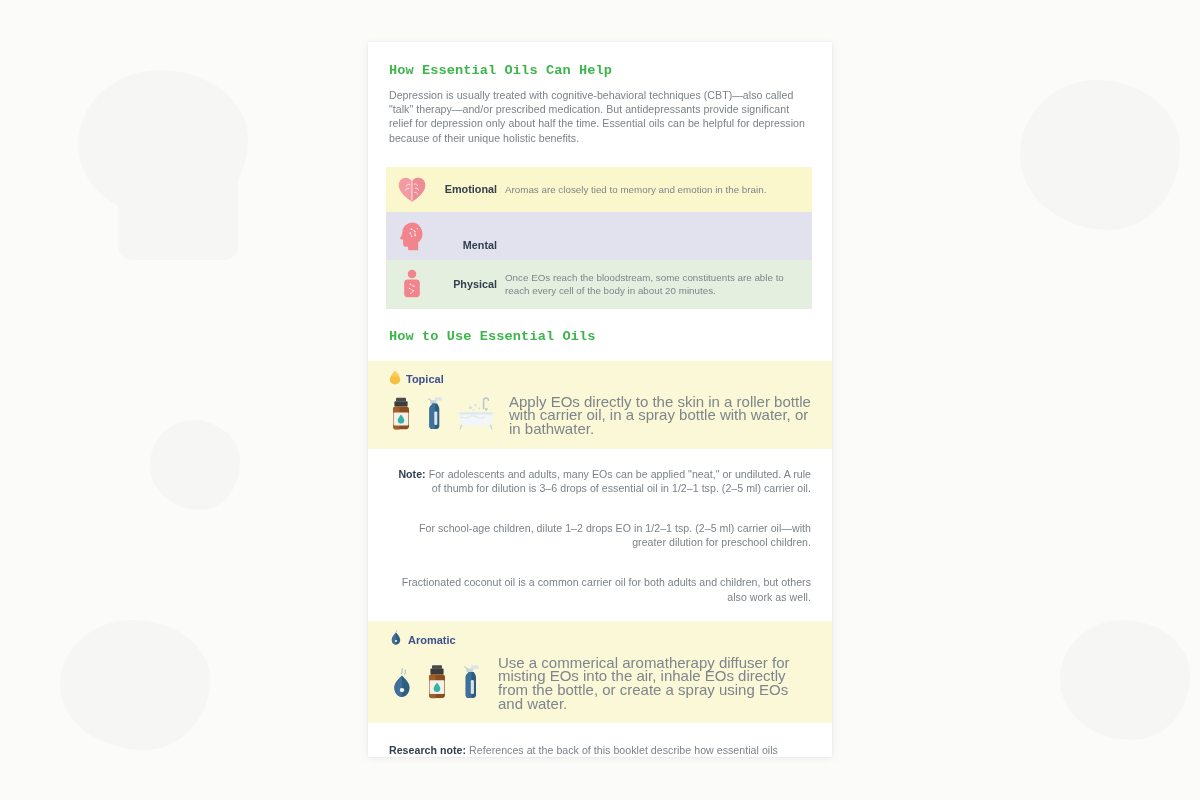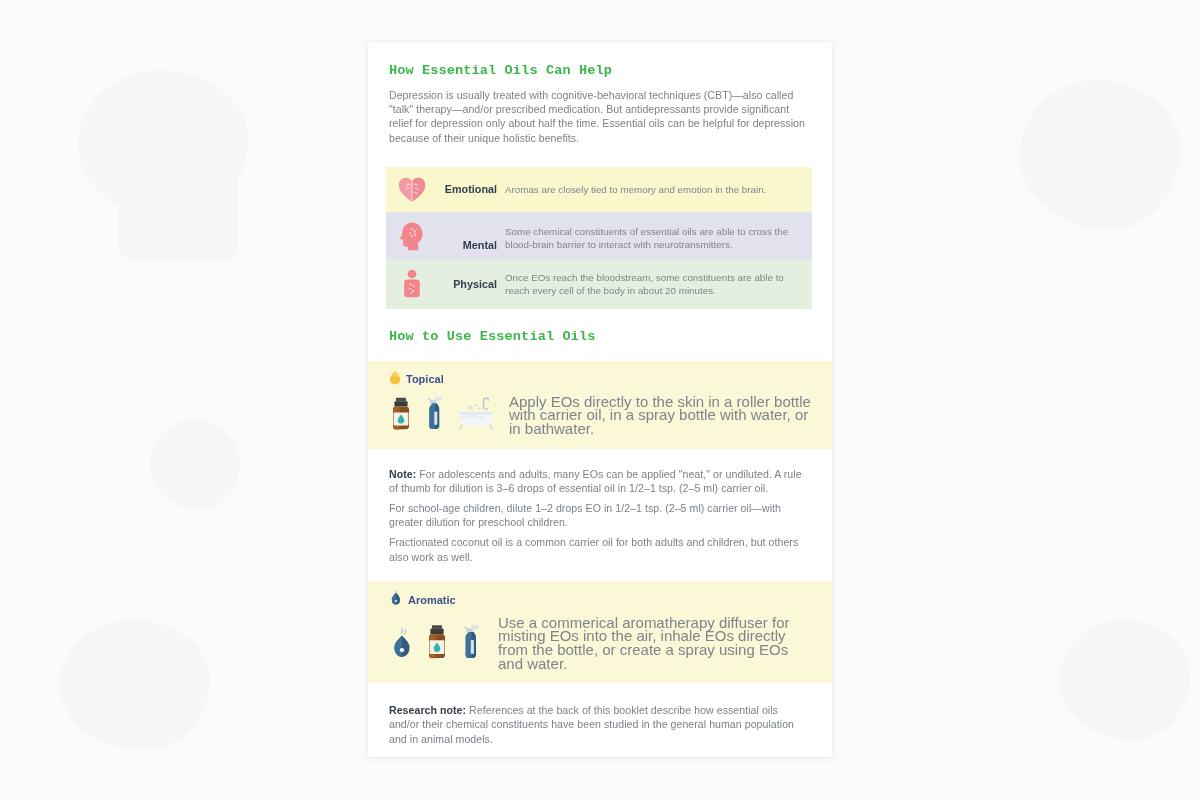--- a/index.html
+++ b/index.html
@@ -128,23 +128,23 @@
   .usage-desc {
     color: #7e858b;
     font-size: 15px;
     line-height: 13.6px;
     flex: 1 1 auto;
   }
 
   #topical-band { margin-top: 17px; }
   #aromatic-band { margin-top: 17px; }
 
-  .note-block { margin-top: 18px; }
+  .note-block { margin-top: 18px; text-align: right; }
   .note-block p { margin: 0; }
-  .note-block p + p { margin-top: 6px; }
+  .note-block p + p { margin-top: 26px; }
   b.inline-label { color: #32404e; font-weight: bold; }
 
   #research-note { margin-top: 20px; }
 </style>
 </head>
 <body>
 
 <div class="watermark wm-1"></div>
 <div class="watermark wm-2"></div>
 <div class="watermark wm-3"></div>
@@ -193,21 +193,20 @@
             <circle cx="18.3" cy="7.6" r="0.7"></circle>
           </g>
           <g stroke="#ffffff" stroke-width="0.7" opacity="0.7" fill="none">
             <path d="M12.5 8.2L15.8 10.3"></path>
             <path d="M11.2 12.0L13.0 15.6"></path>
             <path d="M15.8 10.3L16.2 14.3"></path>
           </g>
         </svg>
       </div>
       <div class="benefit-label">Mental</div>
-      <div class="benefit-desc">Some chemical constituents of essential oils are able to cross the blood-brain barrier to interact with neurotransmitters.</div>
     </div>
 
     <div class="benefit-row" style="background:#e4efdf;">
       <div class="benefit-icon-cell">
         <svg width="26" height="31" viewBox="0 0 26 31" aria-hidden="true">
           <circle cx="13" cy="5" r="4.3" fill="#f2848b"></circle>
           <path d="M5.2 13.4c0-1.8 1.5-2.9 3.3-2.9h9c1.8 0 3.3 1.1 3.3 2.9v11.9c0 1.6-1.3 2.9-2.9 2.9h-9.8c-1.6 0-2.9-1.3-2.9-2.9z" fill="#f2848b"></path>
           <g fill="#ffffff" opacity="0.82">
             <circle cx="11.3" cy="15.2" r="0.8"></circle>
             <circle cx="15.0" cy="17.3" r="0.8"></circle>

